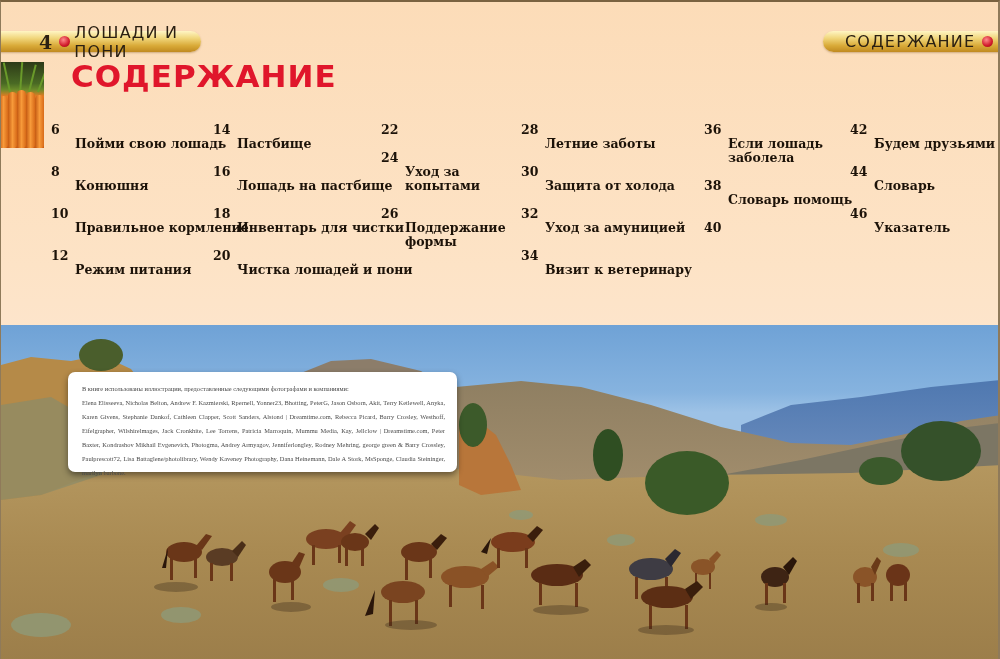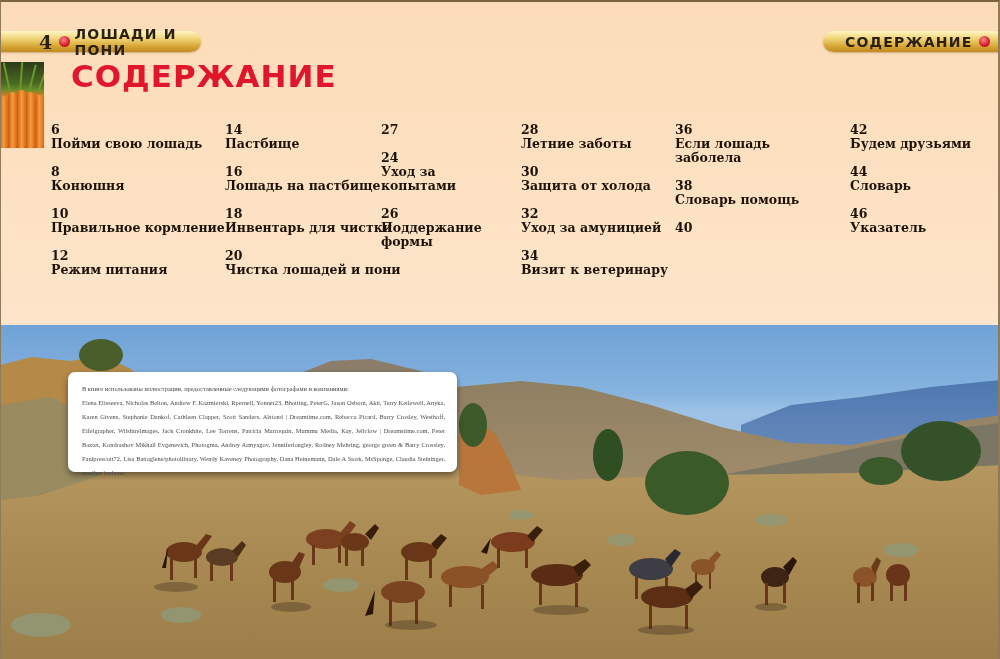--- a/index.html
+++ b/index.html
@@ -10,21 +10,21 @@
       background: linear-gradient(180deg, #fcdcb8 0%, #fde3c6 40%, #fdeadb 80%, #fdf0e6 100%);
       border-top: 2px solid #7a6240; border-left: 1px solid #8f7a5a; border-right: 2px solid #8f7a5a; }
 
     
     .hdr-bar { position: absolute; top: 29px; height: 21px; border-radius: 11px;
       background: linear-gradient(180deg, #fff5c4 0%, #f0d57a 35%, #d9aa38 70%, #c08a20 100%);
       box-shadow: 0 1px 2px rgba(120,80,20,.35); display: flex; align-items: center; }
     .hdr-left { left: -12px; width: 212px; border-top-left-radius: 0; border-bottom-left-radius: 0; padding-left: 50px; }
     .hdr-right { left: 822px; width: 190px; border-top-right-radius: 0; border-bottom-right-radius: 0; padding-left: 22px; }
     .pg-num { font-family: "DejaVu Serif", "Liberation Serif", serif; font-weight: bold; font-size: 19px; color: #2b2012; }
-    .hdr-label { font-family: "DejaVu Sans", sans-serif; font-size: 14px; letter-spacing: 1.2px; color: #2b2012; font-weight: bold; }
+    .hdr-label { font-family: "DejaVu Sans", sans-serif; font-size: 16px; letter-spacing: 1.2px; color: #2b2012; font-weight: normal; }
     .compass { width: 13px; height: 13px; margin: 0 6px; position: relative; display: inline-block; }
     .compass::before { content: ""; position: absolute; left: 1px; top: 1px; width: 11px; height: 11px; border-radius: 50%;
       background: radial-gradient(circle at 40% 35%, #ff8a8a, #d01a2a 60%, #8c0d18); }
     .compass::after { content: ""; position: absolute; left: 5px; top: -2px; width: 3px; height: 17px; background: #d89838; z-index: -1; }
     .compass .h { position: absolute; left: -2px; top: 5px; width: 17px; height: 3px; background: #d89838; z-index: -1; }
 
     
     .carrots { position: absolute; left: 0; top: 60px; width: 43px; height: 86px; overflow: hidden;
       background: linear-gradient(180deg, #2d3a18 0%, #4a6a24 25%, #6a8a2a 32%, #e87a22 40%, #f0902e 70%, #c85a14 100%); }
     .carrot { position: absolute; width: 9px; border-radius: 5px 5px 4px 4px;
@@ -33,21 +33,21 @@
 
     
     .title { position: absolute; left: 70px; top: 56px; font-family: "DejaVu Sans", sans-serif; font-weight: bold;
       font-size: 31px; letter-spacing: 1px; color: #e0162b; }
 
     
     .toc-col { position: absolute; top: 121px; }
     .toc-entry { font-family: "DejaVu Serif", "Liberation Serif", serif; font-weight: bold; font-size: 12.5px; line-height: 14px;
       color: #1c1208; margin-bottom: 14px; cursor: pointer; }
     .toc-num { display: block; }
-    .toc-text { display: block; white-space: pre-line; }
+    .toc-text { display: block; white-space: pre-line; margin-left: 24px; }
 
     
     .photo { position: absolute; left: 0; top: 323px; width: 1000px; height: 336px; overflow: hidden;
       background: linear-gradient(180deg, #6fa2d6 0%, #86b3df 20%, #9dc2e6 26%); }
     .photo svg { position: absolute; left: 0; top: 0; }
 
     
     .credits { position: absolute; left: 67px; top: 370px; width: 389px; height: 100px; background: #fff;
       border-radius: 7px; box-shadow: 0 3px 6px rgba(0,0,0,.45); padding: 10px 12px 8px 14px; }
     .credits p { font-family: "Liberation Serif", "DejaVu Serif", serif; font-size: 6.4px; line-height: 14px; color: #4a4a4a;
@@ -101,42 +101,42 @@
     <div class="toc-entry">
         <span class="toc-num">10</span>
         <span class="toc-text">Правильное кормление</span>
       </div>
     <div class="toc-entry">
         <span class="toc-num">12</span>
         <span class="toc-text">Режим питания</span>
       </div>
   </div>
 
-  <div class="toc-col" style="left:224px">
+  <div class="toc-col" style="left:212px">
     <div class="toc-entry">
         <span class="toc-num">14</span>
         <span class="toc-text">Пастбище</span>
       </div>
     <div class="toc-entry">
         <span class="toc-num">16</span>
         <span class="toc-text">Лошадь на пастбище</span>
       </div>
     <div class="toc-entry">
         <span class="toc-num">18</span>
         <span class="toc-text">Инвентарь для чистки</span>
       </div>
     <div class="toc-entry">
         <span class="toc-num">20</span>
         <span class="toc-text">Чистка лошадей и пони</span>
       </div>
   </div>
 
   <div class="toc-col" style="left:380px">
     <div class="toc-entry">
-        <span class="toc-num">27</span>
+        <span class="toc-num">22</span>
       </div>
     <div class="toc-entry">
         <span class="toc-num">24</span>
         <span class="toc-text">Уход за
 копытами</span>
       </div>
     <div class="toc-entry">
         <span class="toc-num">26</span>
         <span class="toc-text">Поддержание
 формы</span>
@@ -155,21 +155,21 @@
     <div class="toc-entry">
         <span class="toc-num">32</span>
         <span class="toc-text">Уход за амуницией</span>
       </div>
     <div class="toc-entry">
         <span class="toc-num">34</span>
         <span class="toc-text">Визит к ветеринару</span>
       </div>
   </div>
 
-  <div class="toc-col" style="left:674px">
+  <div class="toc-col" style="left:703px">
     <div class="toc-entry">
         <span class="toc-num">36</span>
         <span class="toc-text">Если лошадь
 заболела</span>
       </div>
     <div class="toc-entry">
         <span class="toc-num">38</span>
         <span class="toc-text">Словарь помощь</span>
       </div>
     <div class="toc-entry">

